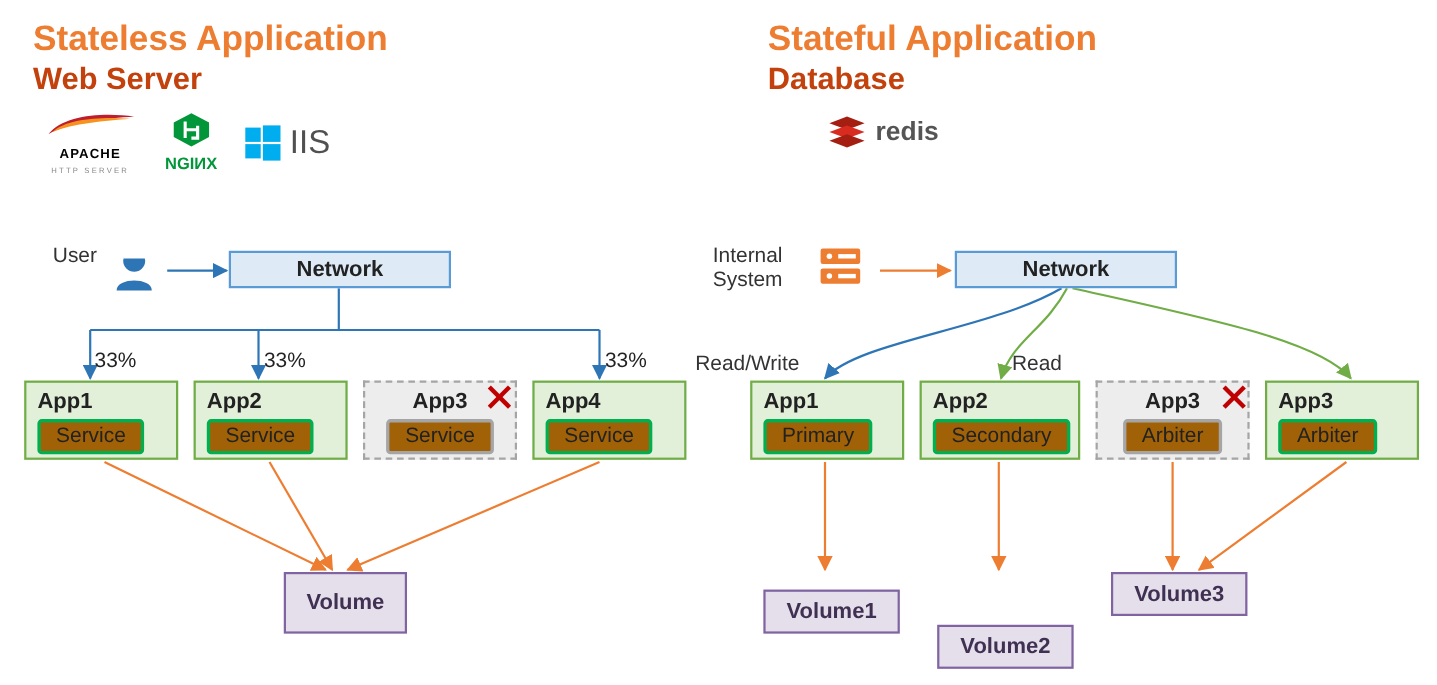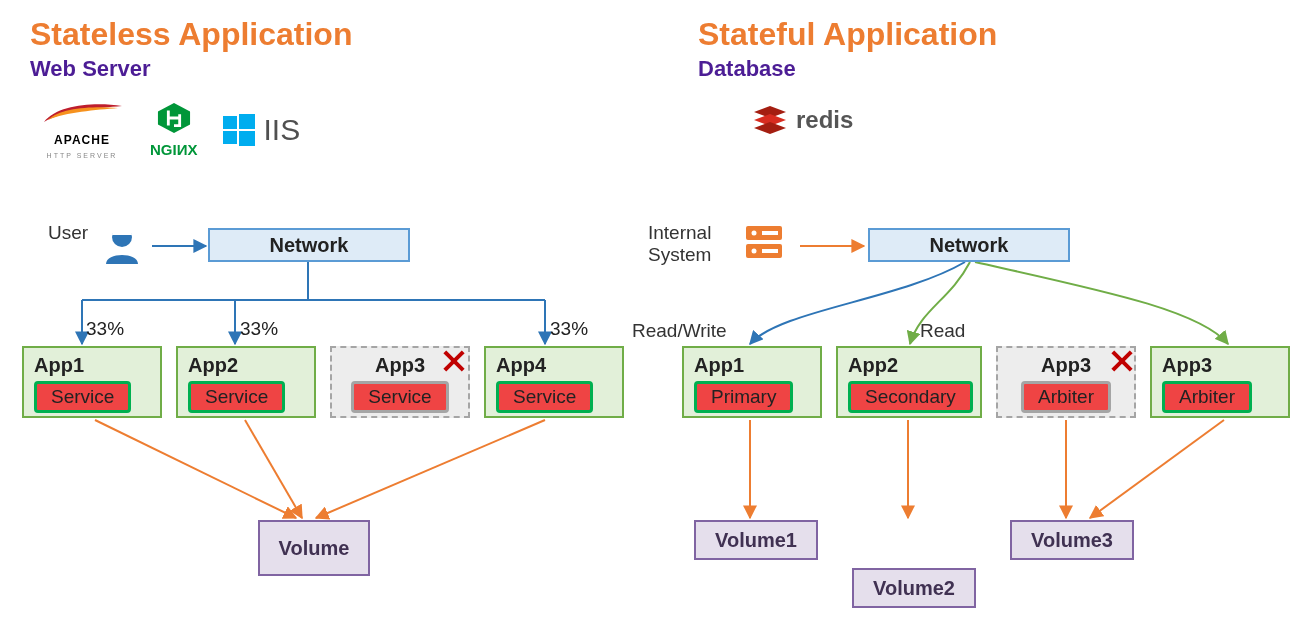--- a/index.html
+++ b/index.html
@@ -12,23 +12,23 @@
     overflow: hidden;
   }
   .title-main {
     position: absolute;
     font-size: 32px;
     font-weight: bold;
     color: #ED7D31;
   }
   .title-sub {
     position: absolute;
-    font-size: 22px;
-    font-weight: bold;
-    color: #4c1d95;
+    font-size: 28px;
+    font-weight: bold;
+    color: #c2410c;
   }
   .logo-row { position: absolute; display: flex; align-items: center; gap: 24px; }
   .logo { display: flex; align-items: center; gap: 6px; font-size: 16px; }
   .logo svg { display: block; }
   .label {
     position: absolute;
     font-size: 19px;
     color: #333;
   }
   .network-box {
@@ -53,21 +53,21 @@
     padding: 6px 10px;
   }
   .app-box.failed {
     background: #EDEDED;
     border: 2px dashed #A5A5A5;
     align-items: center;
   }
   .app-title { font-weight: bold; font-size: 20px; color: #222; margin-bottom: 4px; }
   .service-pill {
     border: 3px solid #00B050;
-    background: #ef4444;
+    background: #a16207;
     border-radius: 4px;
     padding: 2px 14px;
     font-size: 19px;
     color: #222;
   }
   .app-box.failed .service-pill { border-color: #A5A5A5; }
   .vol-box {
     position: absolute;
     background: #E5DFEC;
     border: 2px solid #8064A2;
@@ -266,21 +266,21 @@
 <div class="app-box failed" style="left:996px; top:346px; width:140px; height:72px;">
   <div class="app-title">App3</div>
   <div class="service-pill">Arbiter</div>
 </div>
 <div class="cross" style="left:1110px; top:349px;"></div>
 <div class="app-box" style="left:1150px; top:346px; width:140px; height:72px;">
   <div class="app-title">App3</div>
   <div class="service-pill">Arbiter</div>
 </div>
 
-<div class="vol-box" style="left:694px;  top:520px; width:124px; height:40px;">
+<div class="vol-box" style="left:694px;  top:536px; width:124px; height:40px;">
   <span>Volume1</span>
 </div>
 <div class="vol-box" style="left:852px;  top:520px; width:124px; height:40px;margin-top:48px;">
   <span>Volume2</span>
 </div>
 <div class="vol-box" style="left:1010px; top:520px; width:124px; height:40px;">
   <span>Volume3</span>
 </div>
 
 </body></html>

